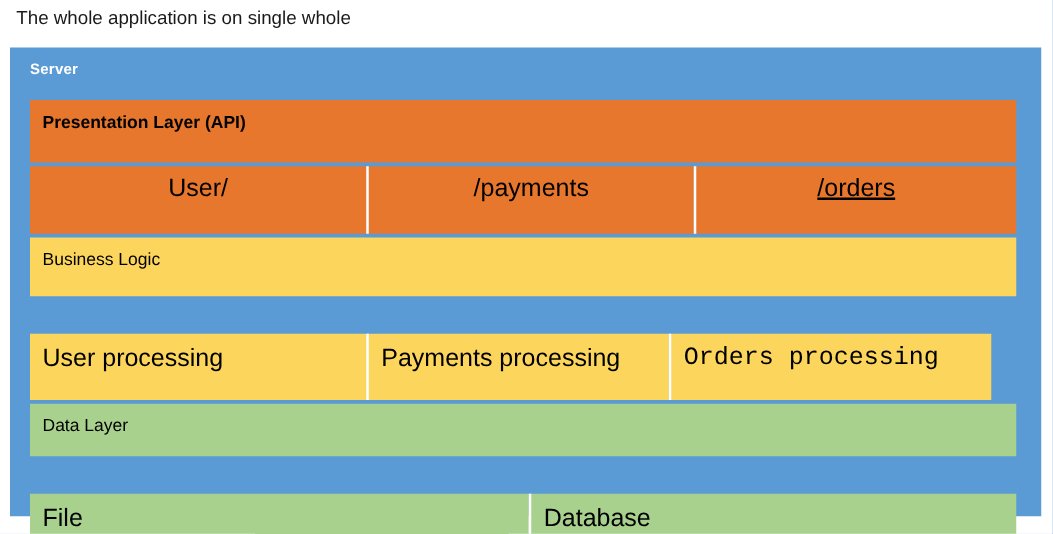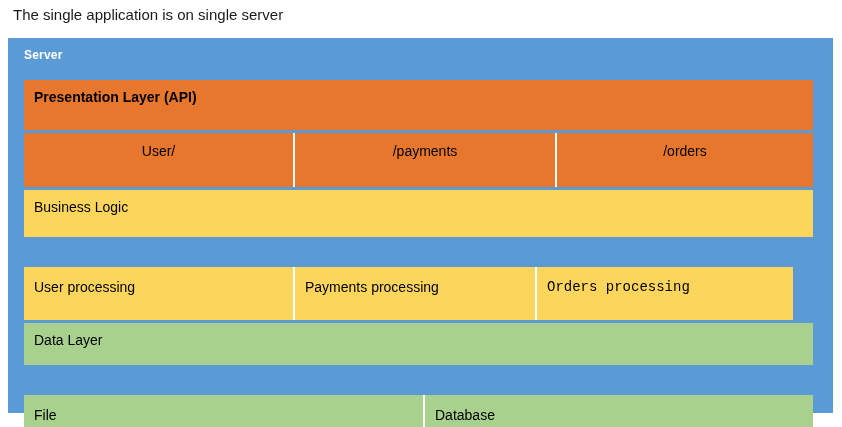--- a/index.html
+++ b/index.html
@@ -75,21 +75,21 @@
   .band-title.bold { font-weight: bold; }
 
   .band-cells {
     display: flex;
     flex-direction: row;
     margin-top: 3px;
   }
   .cell {
     box-sizing: border-box;
     padding: 8px 10px 0 10px;
-    font-size: 14px;
+    font-size: 20px;
     line-height: 18px;
     position: relative;
   }
   .cell + .cell {
     border-left: 2px solid #ffffff;
   }
 
   
   .band-presentation .band-title { background: #e8772e; height: 50px; }
   .band-presentation .band-cells  { height: 54px; }
@@ -101,31 +101,31 @@
   .band-business .cell { background: #fcd65c; text-align: left; padding-top: 11px; }
 
   
   .band-data .band-title { background: #a9d18e; height: 42px; }
   .band-data .band-cells  { height: 52px; }
   .band-data .cell { background: #a9d18e; text-align: left; padding-top: 11px; }
 
   
   .w-api-1  { width: 269px; }
   .w-api-2  { width: 262px; }
-  .w-api-3  { width: 258px; }
+  .w-api-3  { width: 258px; text-decoration: underline; }
   .w-biz-1  { width: 269px; }
   .w-biz-2  { width: 242px; }
   .w-biz-3  { width: 258px; font-family: Liberation Mono, monospace; }
   .w-data-1 { width: 399px; }
   .w-data-2 { width: 390px; }
 </style>
 </head>
 <body>
 
-<div class="caption">The single application is on single server</div>
+<div class="caption">The whole application is on single whole</div>
 
 <div class="server-box">
 
   <div class="server-label">Server</div>
 
   <div class="layer-stack">
 
     <div class="band band-presentation">
       <div class="band-title bold">Presentation Layer (API)</div>
       <div class="band-cells">

